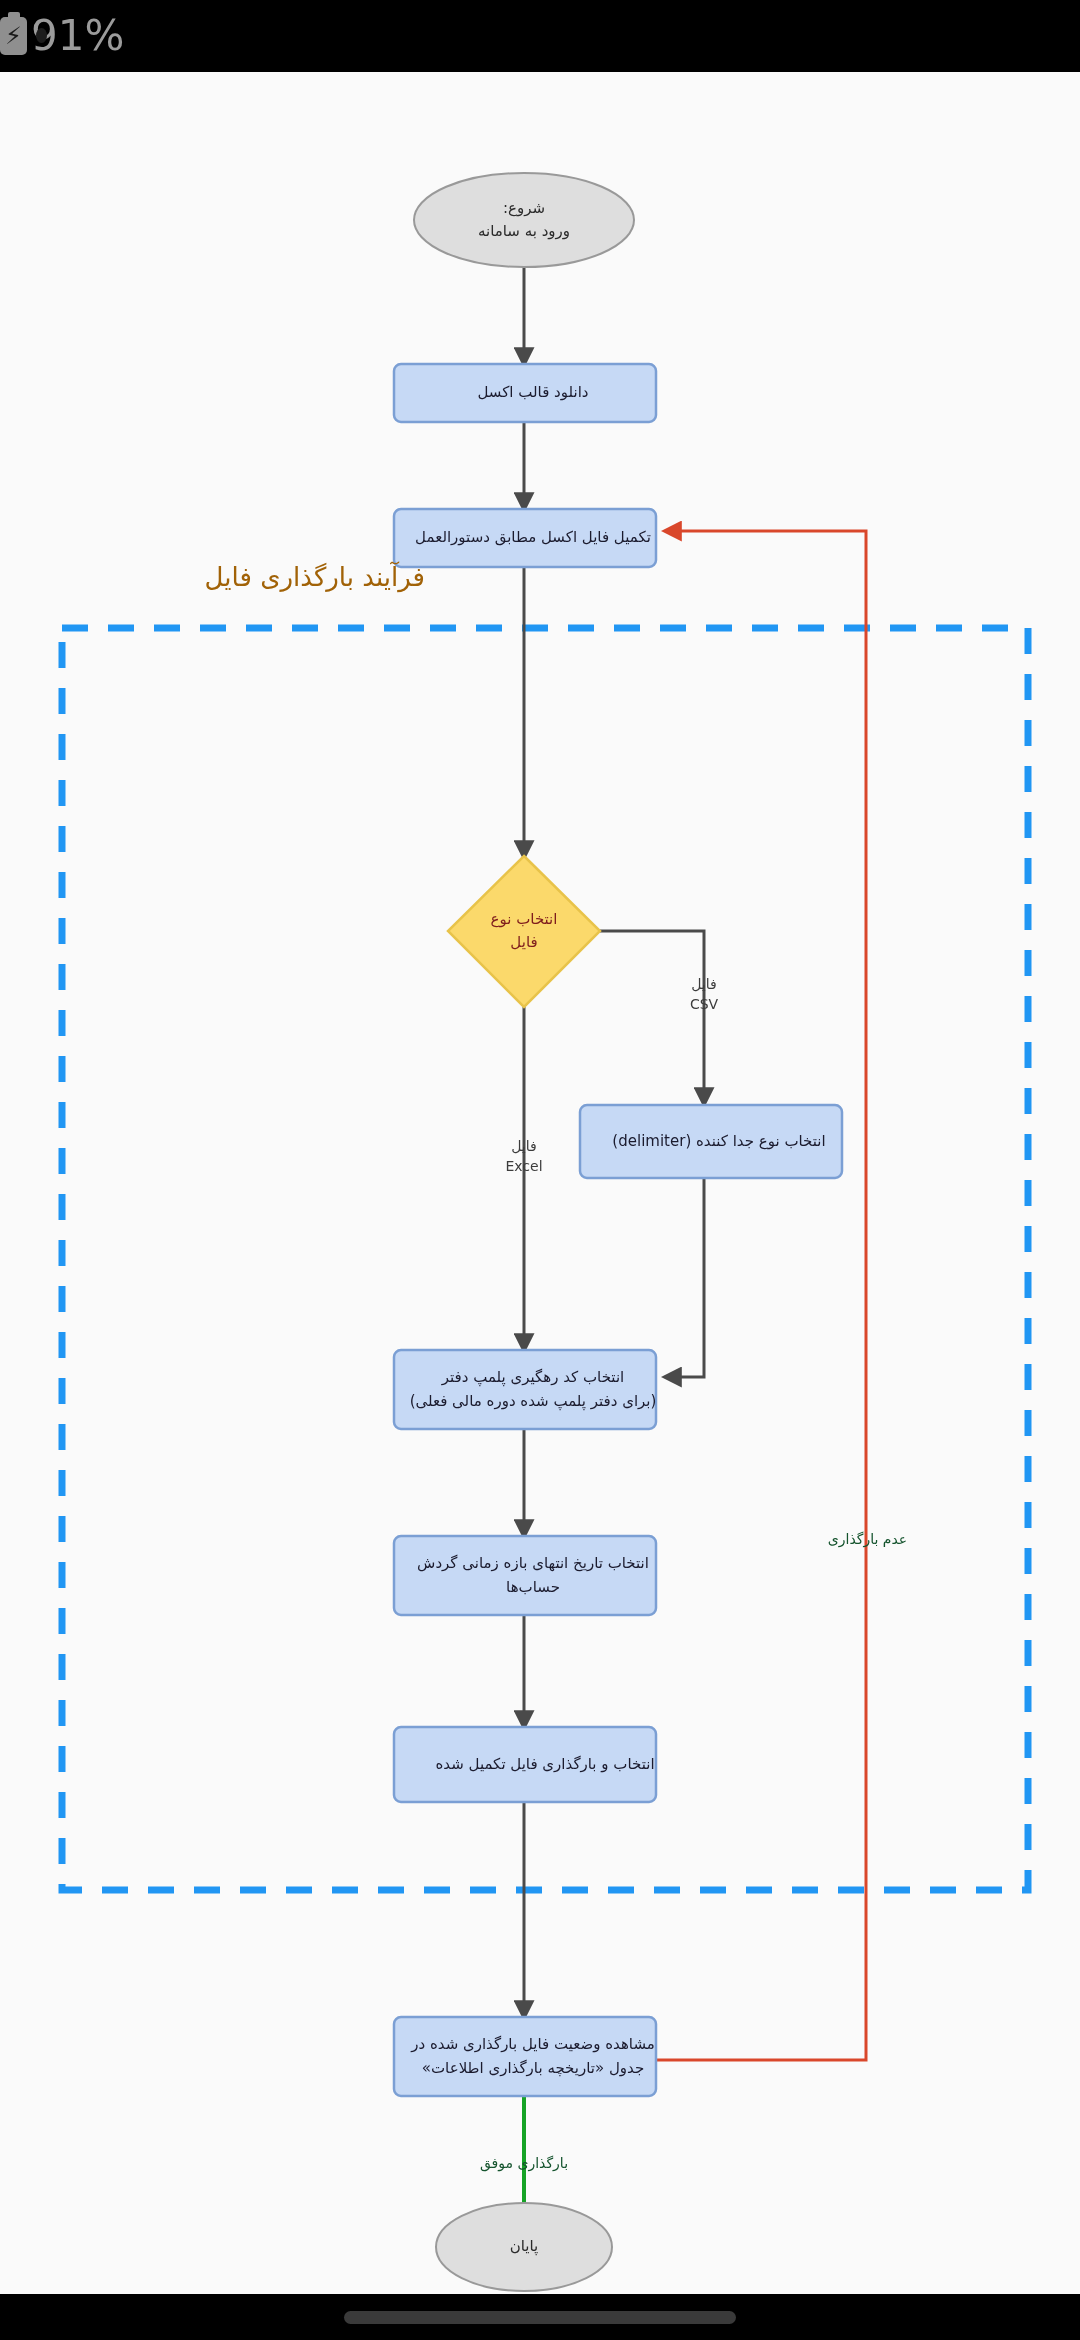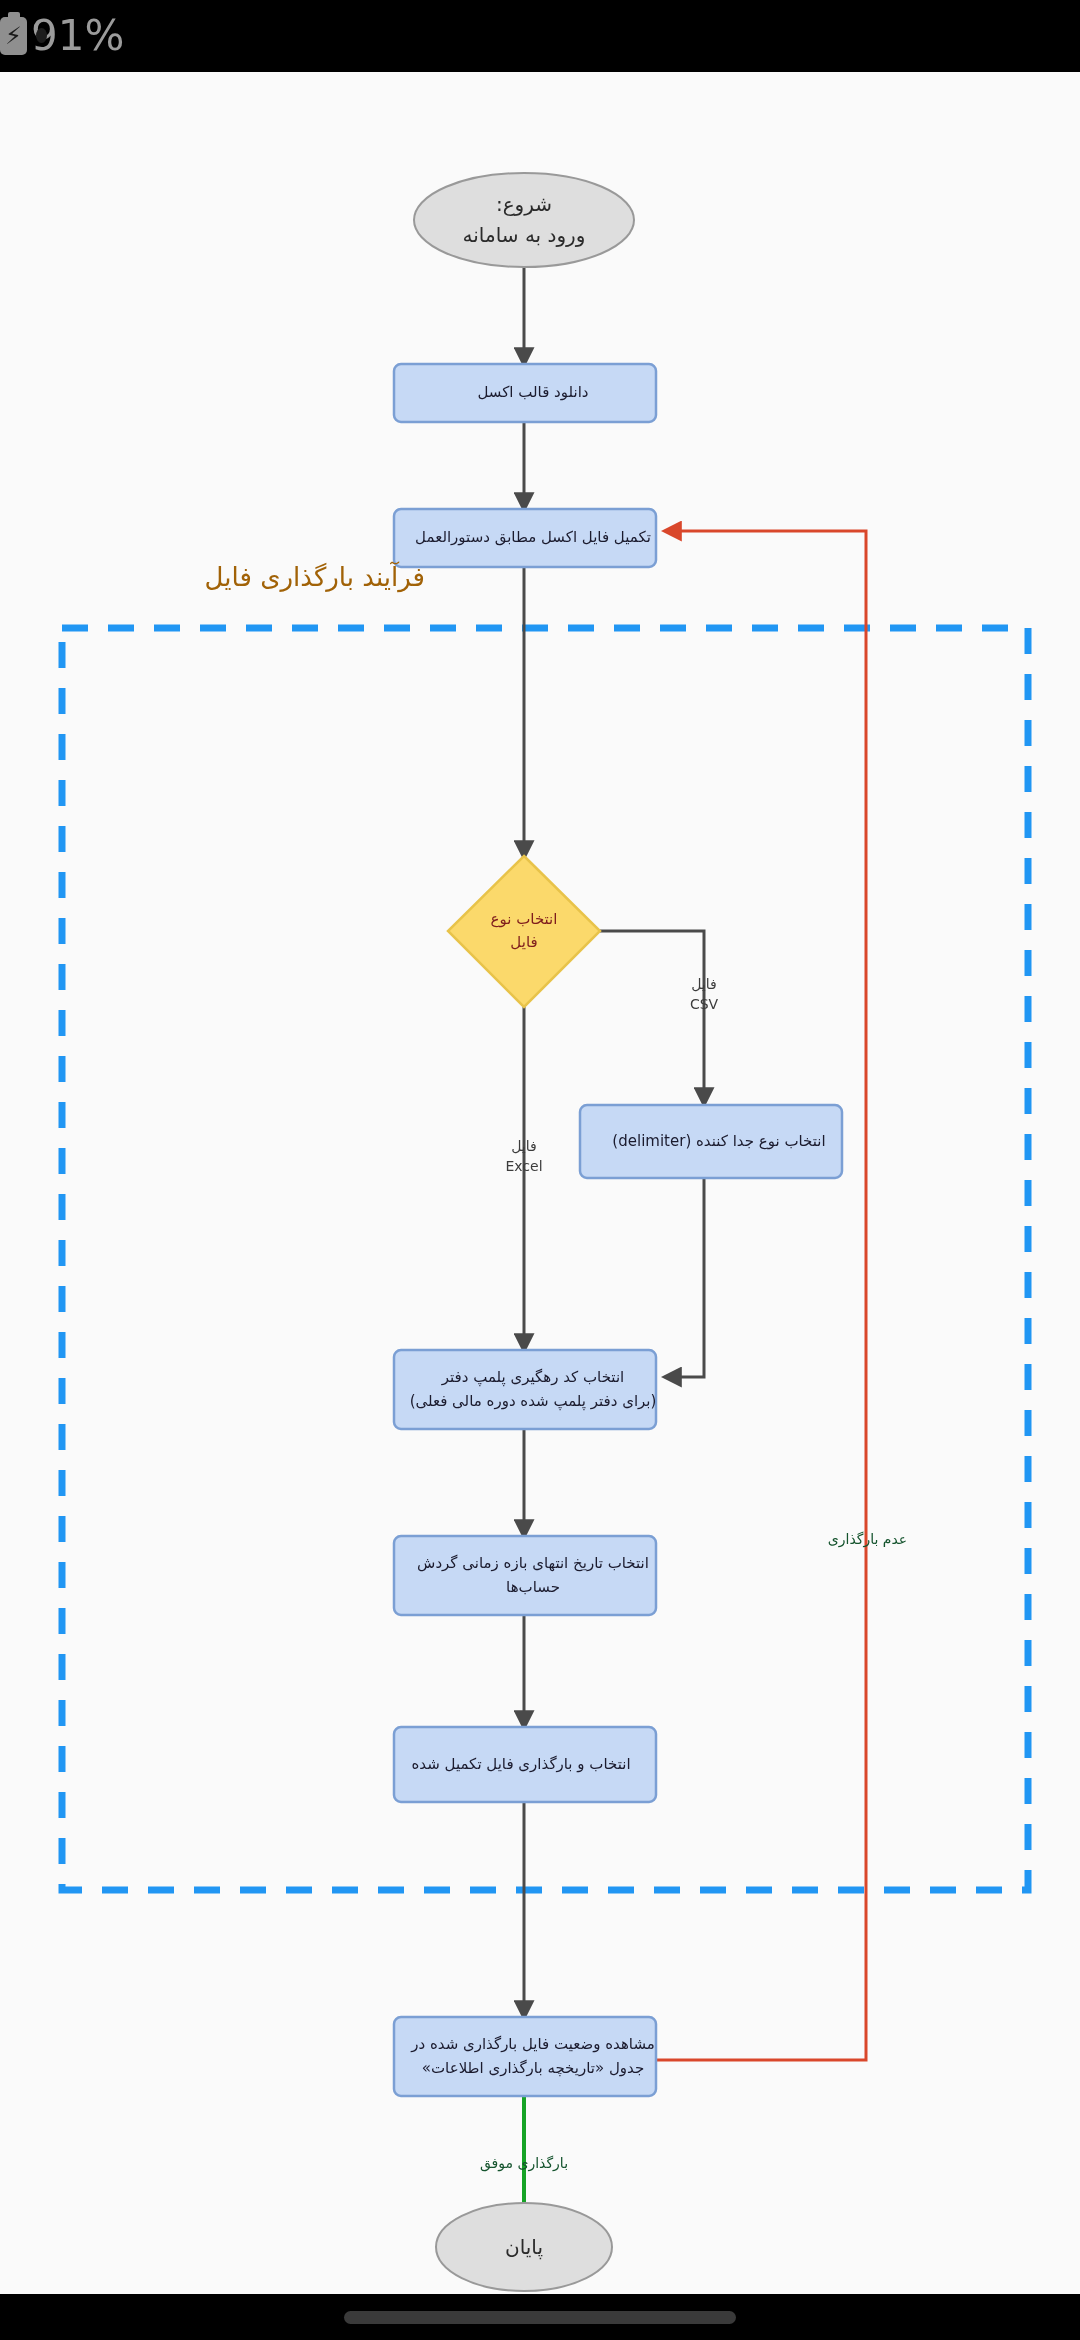--- a/index.html
+++ b/index.html
@@ -103,21 +103,21 @@
     display: flex;
     align-items: center;
     justify-content: center;
     text-align: center;
     color: #1f1f1f;
     line-height: 1.55;
     direction: rtl;
     pointer-events: none;
     white-space: pre-line;
   }
-  .lbl-terminal { font-size: 20px; color: #2b2b2b; }
+  .lbl-terminal { font-size: 15px; color: #2b2b2b; }
   .lbl-process  { font-size: 15px; color: #1b1b2e; margin-left: 8px; }
   .lbl-decision { font-size: 15px; color: #7f1d1d; }
   .edge-label {
     position: absolute;
     text-align: center;
     font-size: 14px;
     direction: rtl;
     pointer-events: none;
     line-height: 1.45;
   }
@@ -236,21 +236,21 @@
 فایل</div>
 
     <div class="node-label lbl-process" style="left:580px; top:1033px; width:262px; height:73px;text-align:center;">انتخاب نوع جدا کننده (delimiter)</div>
 
     <div class="node-label lbl-process" style="left:398px; top:1278px; width:254px; height:79px;">انتخاب کد رهگیری پلمپ دفتر
 (برای دفتر پلمپ شده دوره مالی فعلی)</div>
 
     <div class="node-label lbl-process" style="left:398px; top:1464px; width:254px; height:79px;">انتخاب تاریخ انتهای بازه زمانی گردش
 حساب‌ها</div>
 
-    <div class="node-label lbl-process" style="left:394px; top:1655px; width:238px; height:75px;">انتخاب و بارگذاری فایل تکمیل شده</div>
+    <div class="node-label lbl-process" style="left:418px; top:1655px; width:238px; height:75px;">انتخاب و بارگذاری فایل تکمیل شده</div>
 
     <div class="node-label lbl-process" style="left:398px; top:1945px; width:254px; height:79px;">مشاهده وضعیت فایل بارگذاری شده در
 جدول «تاریخچه بارگذاری اطلاعات»</div>
 
     <div class="node-label lbl-terminal" style="left:436px; top:2131px; width:176px; height:88px;">پایان</div>
 
     <div class="edge-label dark" style="left:644px; top:902px; width:120px; white-space:pre-line;">فایل
 CSV</div>
 
     <div class="edge-label dark" style="left:464px; top:1064px; width:120px; white-space:pre-line;">فایل

